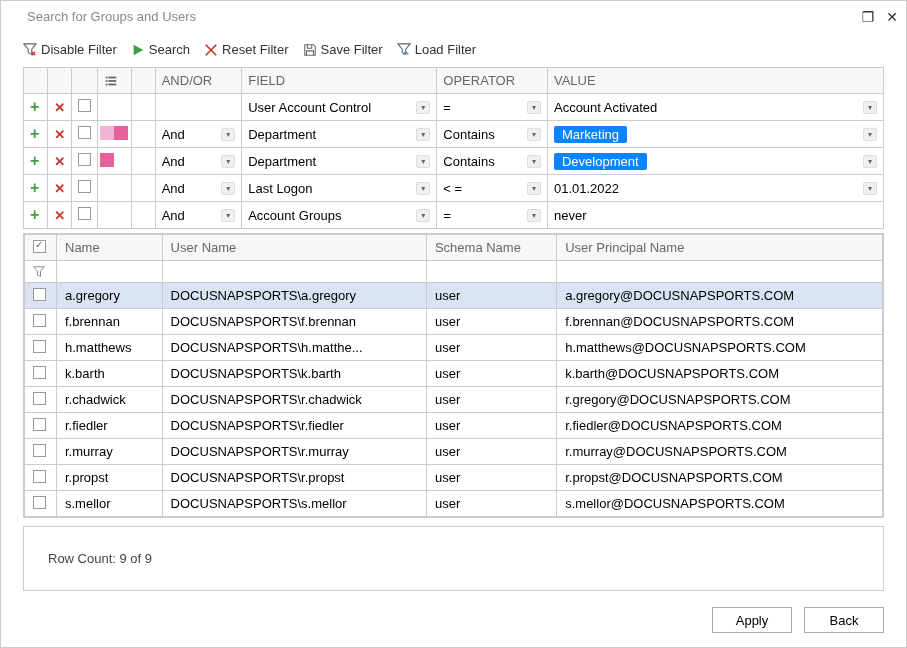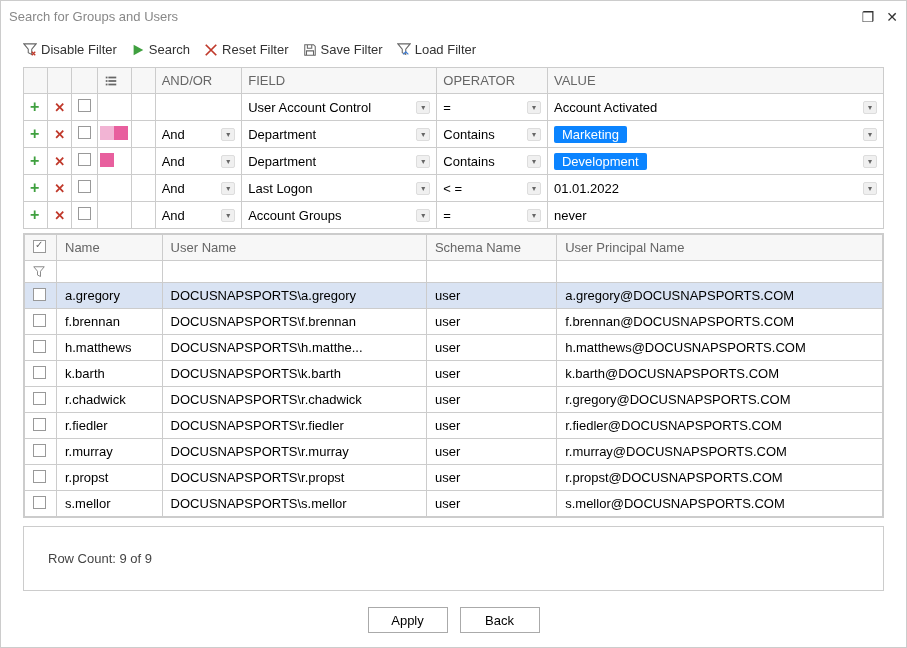--- a/index.html
+++ b/index.html
@@ -1,18 +1,18 @@
 <!DOCTYPE html>
 <html><head>
 <meta charset="utf-8">
 <style>
 * { box-sizing: border-box; margin: 0; padding: 0; font-family: "Segoe UI", Arial, sans-serif; font-size: 13px; }
 body { background: #fff; width: 907px; height: 648px; overflow: hidden; }
 .window { border: 1px solid #ccc; width: 907px; height: 648px; display: flex; flex-direction: column; }
-.titlebar { height: 32px; display: flex; align-items: center; padding: 0 8px; color: #888; font-size: 16px; font-weight: 300; }
+.titlebar { height: 32px; display: flex; align-items: center; padding: 0 8px; color: #888; font-size: 16px; font-weight: 300; margin-left: 18px; }
 .titlebar-text { flex: 1; }
 .titlebar-controls { display: flex; gap: 12px; }
 .titlebar-controls span { cursor: pointer; font-size: 14px; color: #333; }
 
 .toolbar { height: 36px; display: flex; align-items: center; padding: 0 22px; gap: 14px; }
 .tool-btn { display: flex; align-items: center; gap: 4px; color: #333; cursor: pointer; }
 .tool-btn .ico { width: 14px; height: 14px; display: inline-block; }
 
 .filter-table { margin: 0 22px; border: 1px solid #ccc; border-collapse: collapse; }
 .filter-table td, .filter-table th { border: 1px solid #ccc; padding: 4px 6px; text-align: left; font-weight: normal; background: #fff; vertical-align: middle; height: 26px; }
@@ -33,21 +33,21 @@
 
 .results { margin: 4px 22px 0 22px; border: 1px solid #ccc; flex: 1; display: flex; flex-direction: column; }
 .results table { width: 100%; border-collapse: collapse; }
 .results th, .results td { border: 1px solid #ccc; padding: 4px 8px; text-align: left; font-weight: normal; height: 26px; }
 .results th { background: #f7f7f7; color: #666; }
 .results tbody tr:first-child td { background: #d9e3f3; }
 .chk-col { width: 32px; text-align: center; }
 .filter-row td { height: 22px; }
 
 .status { margin: 8px 22px; padding: 24px; border: 1px solid #ccc; color: #444; }
-.footer { display: flex; justify-content: center; gap: 12px; padding: 8px 22px 14px; }
+.footer { display: flex; justify-content: flex-end; gap: 12px; padding: 8px 22px 14px; }
 .footer button { width: 80px; height: 26px; background: #fff; border: 1px solid #aaa; cursor: pointer; }
 svg { display: block; }
 </style>
 </head>
 <body>
 
 <div class="window">
   <div class="titlebar">
     <span class="titlebar-text">Search for Groups and Users</span>
     <div class="titlebar-controls">

